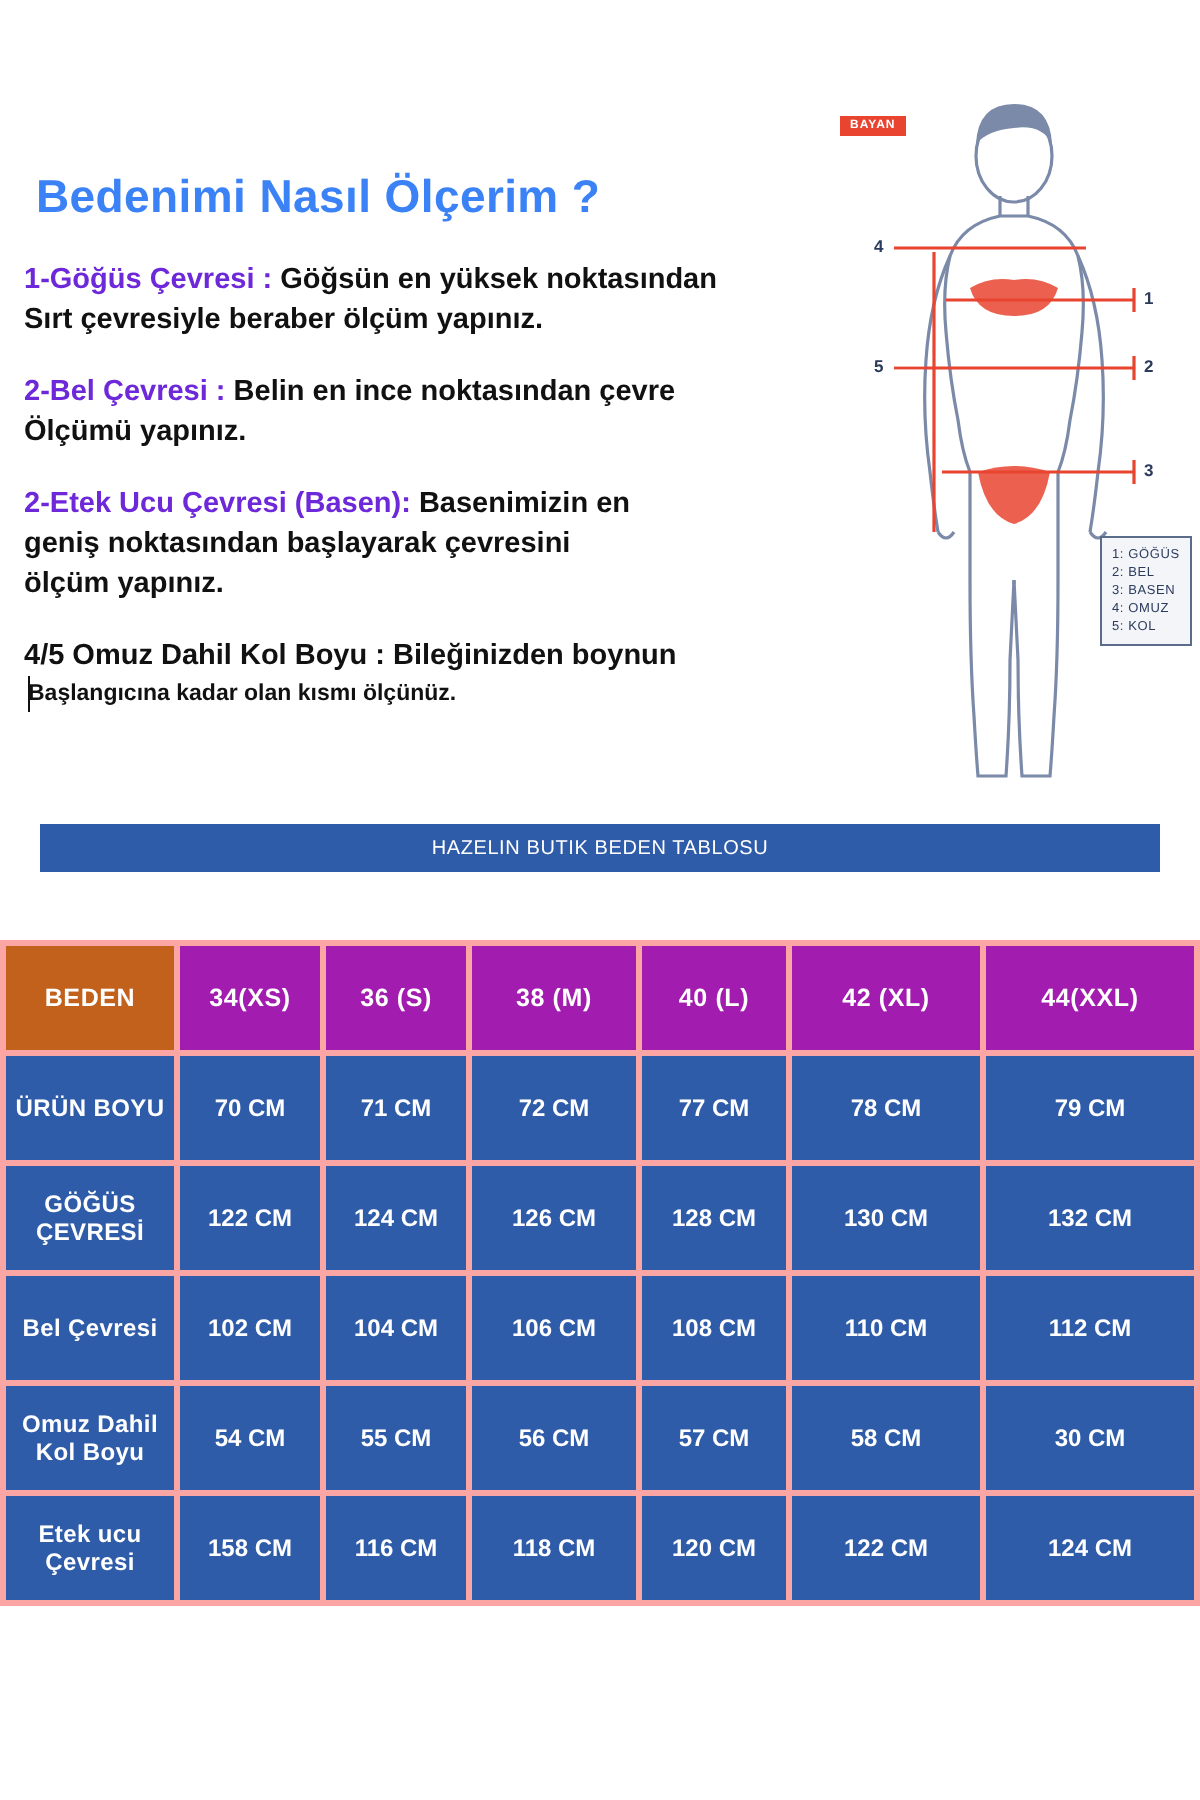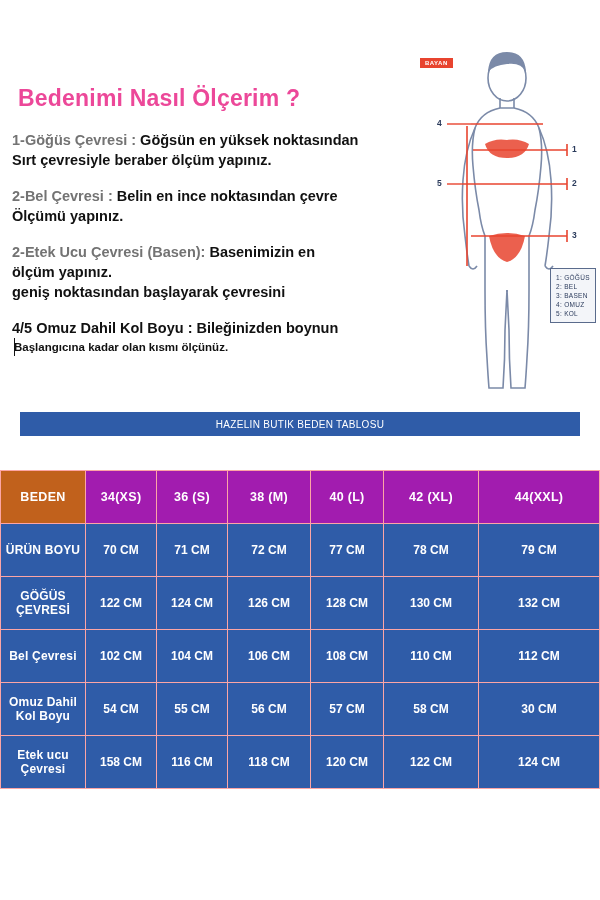--- a/index.html
+++ b/index.html
@@ -24,21 +24,21 @@
   
   .instructions {
     position: absolute;
     left: 12px;
     top: 85px;
     width: 400px;
   }
   .main-title {
     font-size: 23px;
     font-weight: bold;
-    color: #ec4899;
+    color: #3b82f6;
     margin: 0 0 18px 6px;
     letter-spacing: 0.2px;
   }
   .title-underline {
     position: absolute;
     left: 130px;
     top: 118px;
     width: 75px;
     height: 7px;
     overflow: hidden;
@@ -47,21 +47,21 @@
     margin: 0 0 16px 0;
   }
   .instr-line {
     font-size: 14.5px;
     font-weight: bold;
     line-height: 20px;
     color: #111111;
     margin: 0;
   }
   .red {
-    color: #737373;
+    color: #6d28d9;
   }
   .instr-small {
     font-size: 11.5px;
     font-weight: bold;
     color: #111111;
     line-height: 15px;
     margin: 2px 0 0 2px;
   }
   .cursor-bar {
     position: absolute;
@@ -134,21 +134,21 @@
     left: 0px;
     top: 470px;
     width: 600px;
   }
   table.size-table {
     border-collapse: collapse;
     width: 600px;
     table-layout: fixed;
   }
   table.size-table td {
-    border: 1px solid #fca5a5;
+    border: 3px solid #fca5a5;
     text-align: center;
     vertical-align: middle;
     color: #ffffff;
     font-size: 12px;
     font-weight: bold;
     height: 50px;
   }
   tr.header-row td {
     background: #a21caf;
     font-size: 12.5px;
@@ -192,22 +192,22 @@
       <p class="instr-line">
         <span class="red">2-Bel Çevresi :</span><span> Belin en ince noktasından çevre</span>
       </p>
       <p class="instr-line">Ölçümü yapınız.</p>
     </div>
 
     <div class="instr-block">
       <p class="instr-line">
         <span class="red">2-Etek Ucu Çevresi (Basen):</span><span> Basenimizin en</span>
       </p>
+      <p class="instr-line">geniş noktasından başlayarak çevresini</p>
       <p class="instr-line">ölçüm yapınız.</p>
-      <p class="instr-line">geniş noktasından başlayarak çevresini</p>
     </div>
 
     <div class="instr-block">
       <p class="instr-line">
         <span>4/5 Omuz Dahil Kol Boyu :</span><span> Bileğinizden boynun</span>
       </p>
       <p class="instr-small">Başlangıcına kadar olan kısmı ölçünüz.</p>
     </div>
   </div>
 

